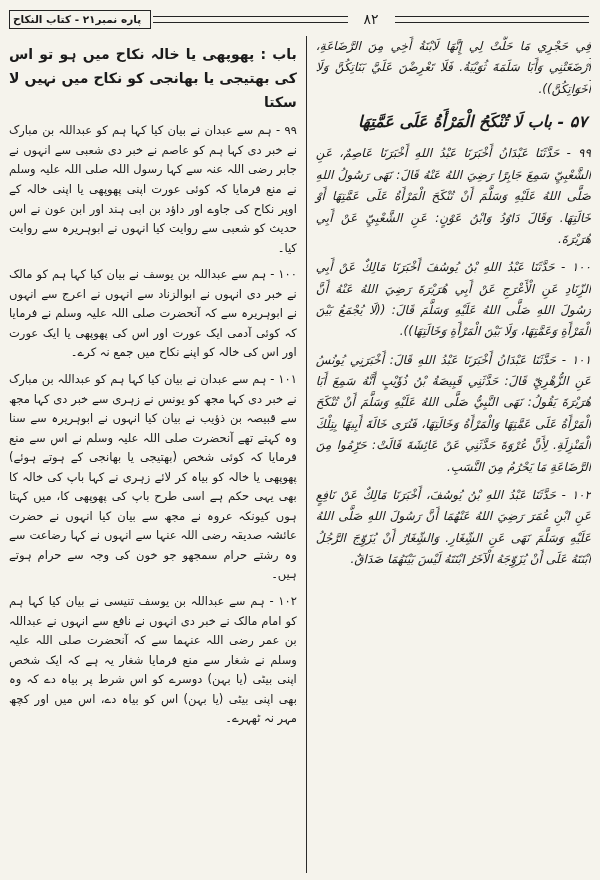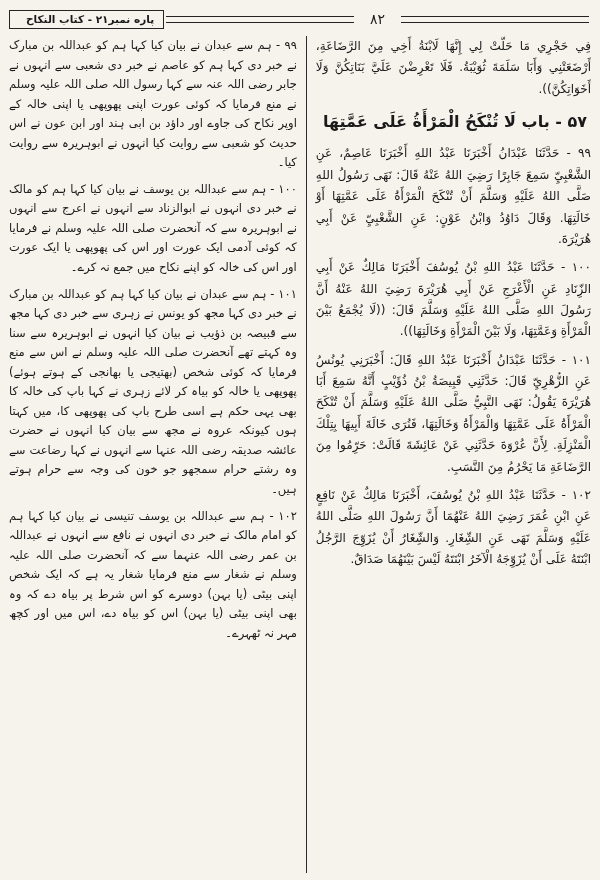--- a/index.html
+++ b/index.html
@@ -24,21 +24,21 @@
   }
   
   .header {
     display: flex;
     align-items: center;
     height: 24px;
     margin-bottom: 5px;
   }
   .h-box {
     border: 1.5px solid #242424;
-    padding: 2px 9px 3px 16px;
+    padding: 2px 9px 3px 3px;
     font-size: 10.5px;
     font-weight: bold;
     white-space: nowrap;
     background: #f5f3ec;
   }
   .h-rule {
     flex: 1 1 auto;
     display: flex;
     flex-direction: column;
     gap: 5px;
@@ -62,20 +62,21 @@
     overflow: hidden;
   }
   .col {
     box-sizing: border-box;
     overflow: hidden;
   }
   .col-arabic {
     width: 49%;
     border-left: 1.5px solid #2a2a2a;
     padding-left: 9px;
+    font-style: italic;
   }
   .col-urdu {
     width: 51%;
     padding-right: 9px;
   }
   
   .para {
     font-size: 12px;
     line-height: 1.78;
     text-align: justify;
@@ -123,20 +124,21 @@
     <div class="col col-arabic">
       <div class="para">فِي حَجْرِي مَا حَلَّتْ لِي إِنَّهَا لَابْنَةُ أَخِي مِنَ الرَّضَاعَةِ، أَرْضَعَتْنِي وَأَبَا سَلَمَةَ ثُوَيْبَةُ. فَلَا تَعْرِضْنَ عَلَيَّ بَنَاتِكُنَّ وَلَا أَخَوَاتِكُنَّ)).</div>
       <div class="chapter-heading">۵۷ - باب لَا تُنْكَحُ الْمَرْأَةُ عَلَى عَمَّتِهَا</div>
       <div class="para">۹۹ - حَدَّثَنَا عَبْدَانُ أَخْبَرَنَا عَبْدُ اللهِ أَخْبَرَنَا عَاصِمٌ، عَنِ الشَّعْبِيِّ سَمِعَ جَابِرًا رَضِيَ اللهُ عَنْهُ قَالَ: نَهَى رَسُولُ اللهِ صَلَّى اللهُ عَلَيْهِ وَسَلَّمَ أَنْ تُنْكَحَ الْمَرْأَةُ عَلَى عَمَّتِهَا أَوْ خَالَتِهَا. وَقَالَ دَاوُدُ وَابْنُ عَوْنٍ: عَنِ الشَّعْبِيِّ عَنْ أَبِي هُرَيْرَةَ.</div>
       <div class="para">۱۰۰ - حَدَّثَنَا عَبْدُ اللهِ بْنُ يُوسُفَ أَخْبَرَنَا مَالِكٌ عَنْ أَبِي الزِّنَادِ عَنِ الْأَعْرَجِ عَنْ أَبِي هُرَيْرَةَ رَضِيَ اللهُ عَنْهُ أَنَّ رَسُولَ اللهِ صَلَّى اللهُ عَلَيْهِ وَسَلَّمَ قَالَ: ((لَا يُجْمَعُ بَيْنَ الْمَرْأَةِ وَعَمَّتِهَا، وَلَا بَيْنَ الْمَرْأَةِ وَخَالَتِهَا)).</div>
       <div class="para">۱۰۱ - حَدَّثَنَا عَبْدَانُ أَخْبَرَنَا عَبْدُ اللهِ قَالَ: أَخْبَرَنِي يُونُسُ عَنِ الزُّهْرِيِّ قَالَ: حَدَّثَنِي قَبِيصَةُ بْنُ ذُؤَيْبٍ أَنَّهُ سَمِعَ أَبَا هُرَيْرَةَ يَقُولُ: نَهَى النَّبِيُّ صَلَّى اللهُ عَلَيْهِ وَسَلَّمَ أَنْ تُنْكَحَ الْمَرْأَةُ عَلَى عَمَّتِهَا وَالْمَرْأَةُ وَخَالَتِهَا، فَنُرَى خَالَةَ أَبِيهَا بِتِلْكَ الْمَنْزِلَةِ. لِأَنَّ عُرْوَةَ حَدَّثَنِي عَنْ عَائِشَةَ قَالَتْ: حَرِّمُوا مِنَ الرَّضَاعَةِ مَا يَحْرُمُ مِنَ النَّسَبِ.</div>
       <div class="para">۱۰۲ - حَدَّثَنَا عَبْدُ اللهِ بْنُ يُوسُفَ، أَخْبَرَنَا مَالِكٌ عَنْ نَافِعٍ عَنِ ابْنِ عُمَرَ رَضِيَ اللهُ عَنْهُمَا أَنَّ رَسُولَ اللهِ صَلَّى اللهُ عَلَيْهِ وَسَلَّمَ نَهَى عَنِ الشِّغَارِ. وَالشِّغَارُ أَنْ يُزَوِّجَ الرَّجُلُ ابْنَتَهُ عَلَى أَنْ يُزَوِّجَهُ الْآخَرُ ابْنَتَهُ لَيْسَ بَيْنَهُمَا صَدَاقٌ.</div>
     </div>
 
     <div class="col col-urdu">
+      <div class="urdu-bab">باب : پھوپھی یا خالہ نکاح میں ہو تو اس کی بھتیجی یا بھانجی کو نکاح میں نہیں لا سکتا</div>
       <div class="para">۹۹ - ہم سے عبدان نے بیان کیا کہا ہم کو عبداللہ بن مبارک نے خبر دی کہا ہم کو عاصم نے خبر دی شعبی سے انہوں نے جابر رضی اللہ عنہ سے کہا رسول اللہ صلی اللہ علیہ وسلم نے منع فرمایا کہ کوئی عورت اپنی پھوپھی یا اپنی خالہ کے اوپر نکاح کی جاوے اور داؤد بن ابی ہند اور ابن عون نے اس حدیث کو شعبی سے روایت کیا انہوں نے ابوہریرہ سے روایت کیا۔</div>
       <div class="para">۱۰۰ - ہم سے عبداللہ بن یوسف نے بیان کیا کہا ہم کو مالک نے خبر دی انہوں نے ابوالزناد سے انہوں نے اعرج سے انہوں نے ابوہریرہ سے کہ آنحضرت صلی اللہ علیہ وسلم نے فرمایا کہ کوئی آدمی ایک عورت اور اس کی پھوپھی یا ایک عورت اور اس کی خالہ کو اپنے نکاح میں جمع نہ کرے۔</div>
       <div class="para">۱۰۱ - ہم سے عبدان نے بیان کیا کہا ہم کو عبداللہ بن مبارک نے خبر دی کہا مجھ کو یونس نے زہری سے خبر دی کہا مجھ سے قبیصہ بن ذؤیب نے بیان کیا انہوں نے ابوہریرہ سے سنا وہ کہتے تھے آنحضرت صلی اللہ علیہ وسلم نے اس سے منع فرمایا کہ کوئی شخص (بھتیجی یا بھانجی کے ہوتے ہوئے) پھوپھی یا خالہ کو بیاہ کر لائے زہری نے کہا باپ کی خالہ کا بھی یہی حکم ہے اسی طرح باپ کی پھوپھی کا، میں کہتا ہوں کیونکہ عروہ نے مجھ سے بیان کیا انہوں نے حضرت عائشہ صدیقہ رضی اللہ عنہا سے انہوں نے کہا رضاعت سے وہ رشتے حرام سمجھو جو خون کی وجہ سے حرام ہوتے ہیں۔</div>
       <div class="para">۱۰۲ - ہم سے عبداللہ بن یوسف تنیسی نے بیان کیا کہا ہم کو امام مالک نے خبر دی انہوں نے نافع سے انہوں نے عبداللہ بن عمر رضی اللہ عنہما سے کہ آنحضرت صلی اللہ علیہ وسلم نے شغار سے منع فرمایا شغار یہ ہے کہ ایک شخص اپنی بیٹی (یا بہن) دوسرے کو اس شرط پر بیاہ دے کہ وہ بھی اپنی بیٹی (یا بہن) اس کو بیاہ دے، اس میں اور کچھ مہر نہ ٹھہرے۔</div>
     </div>
 
   </div>
 </div>
 
 </body></html>

